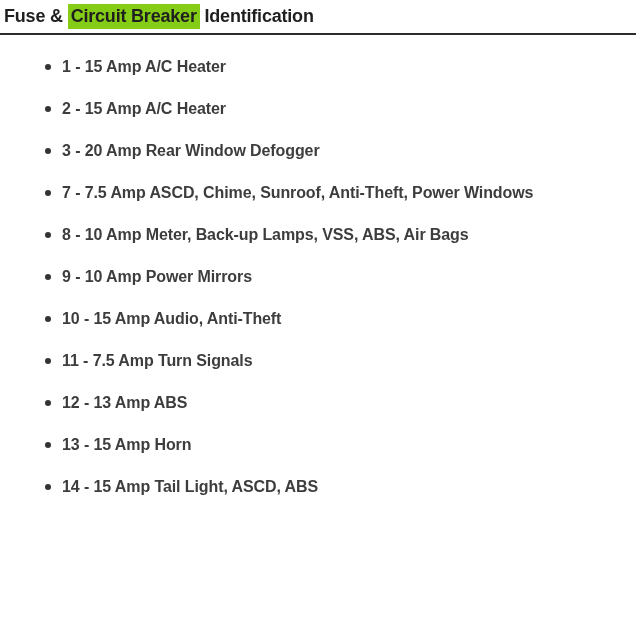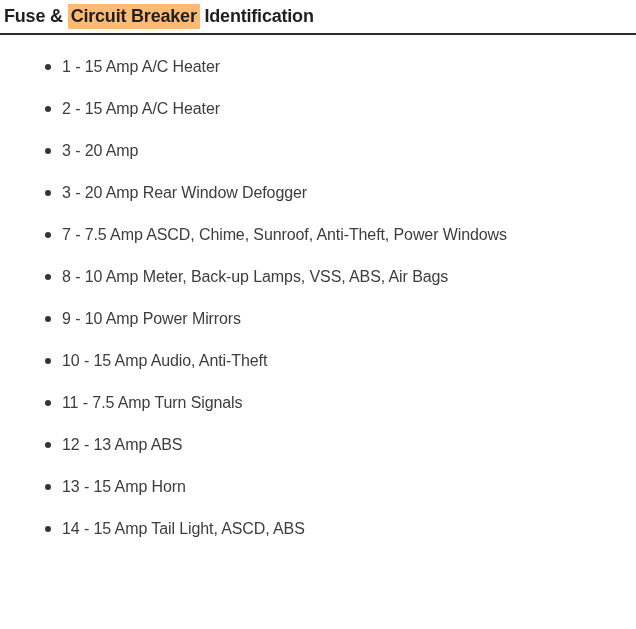--- a/index.html
+++ b/index.html
@@ -22,28 +22,29 @@
   }
   .page-title {
     margin: 0;
     font-size: 18px;
     font-weight: bold;
     color: #1f1f1f;
     letter-spacing: -0.2px;
     line-height: 22px;
   }
   .page-title mark {
-    background: #fdba74;
+    background: #84cc16;
     color: #1f1f1f;
     padding: 2px 3px 3px 3px;
   }
   ul.fuse-list {
     list-style: none;
     margin: 22px 0 0 0;
     padding: 0;
+    font-weight: bold;
   }
   ul.fuse-list li {
     position: relative;
     padding-left: 62px;
     margin-bottom: 22px;
     font-size: 16px;
     line-height: 20px;
     color: #3d3d3d;
     letter-spacing: -0.1px;
   }
@@ -62,21 +63,20 @@
 
 <div class="page">
 
   <div class="header">
     <h2 class="page-title"><span>Fuse &amp; </span><mark>Circuit Breaker</mark><span> Identification</span></h2>
   </div>
 
   <ul class="fuse-list">
     <li><span class="bullet"></span><span>1 - 15 Amp A/C Heater</span></li>
     <li><span class="bullet"></span><span>2 - 15 Amp A/C Heater</span></li>
-    <li><span class="bullet"></span><span>3 - 20 Amp</span></li>
     <li><span class="bullet"></span><span>3 - 20 Amp Rear Window Defogger</span></li>
     <li><span class="bullet"></span><span>7 - 7.5 Amp ASCD, Chime, Sunroof, Anti-Theft, Power Windows</span></li>
     <li><span class="bullet"></span><span>8 - 10 Amp Meter, Back-up Lamps, VSS, ABS, Air Bags</span></li>
     <li><span class="bullet"></span><span>9 - 10 Amp Power Mirrors</span></li>
     <li><span class="bullet"></span><span>10 - 15 Amp Audio, Anti-Theft</span></li>
     <li><span class="bullet"></span><span>11 - 7.5 Amp Turn Signals</span></li>
     <li><span class="bullet"></span><span>12 - 13 Amp ABS</span></li>
     <li><span class="bullet"></span><span>13 - 15 Amp Horn</span></li>
     <li><span class="bullet"></span><span>14 - 15 Amp Tail Light, ASCD, ABS</span></li>
   </ul>

